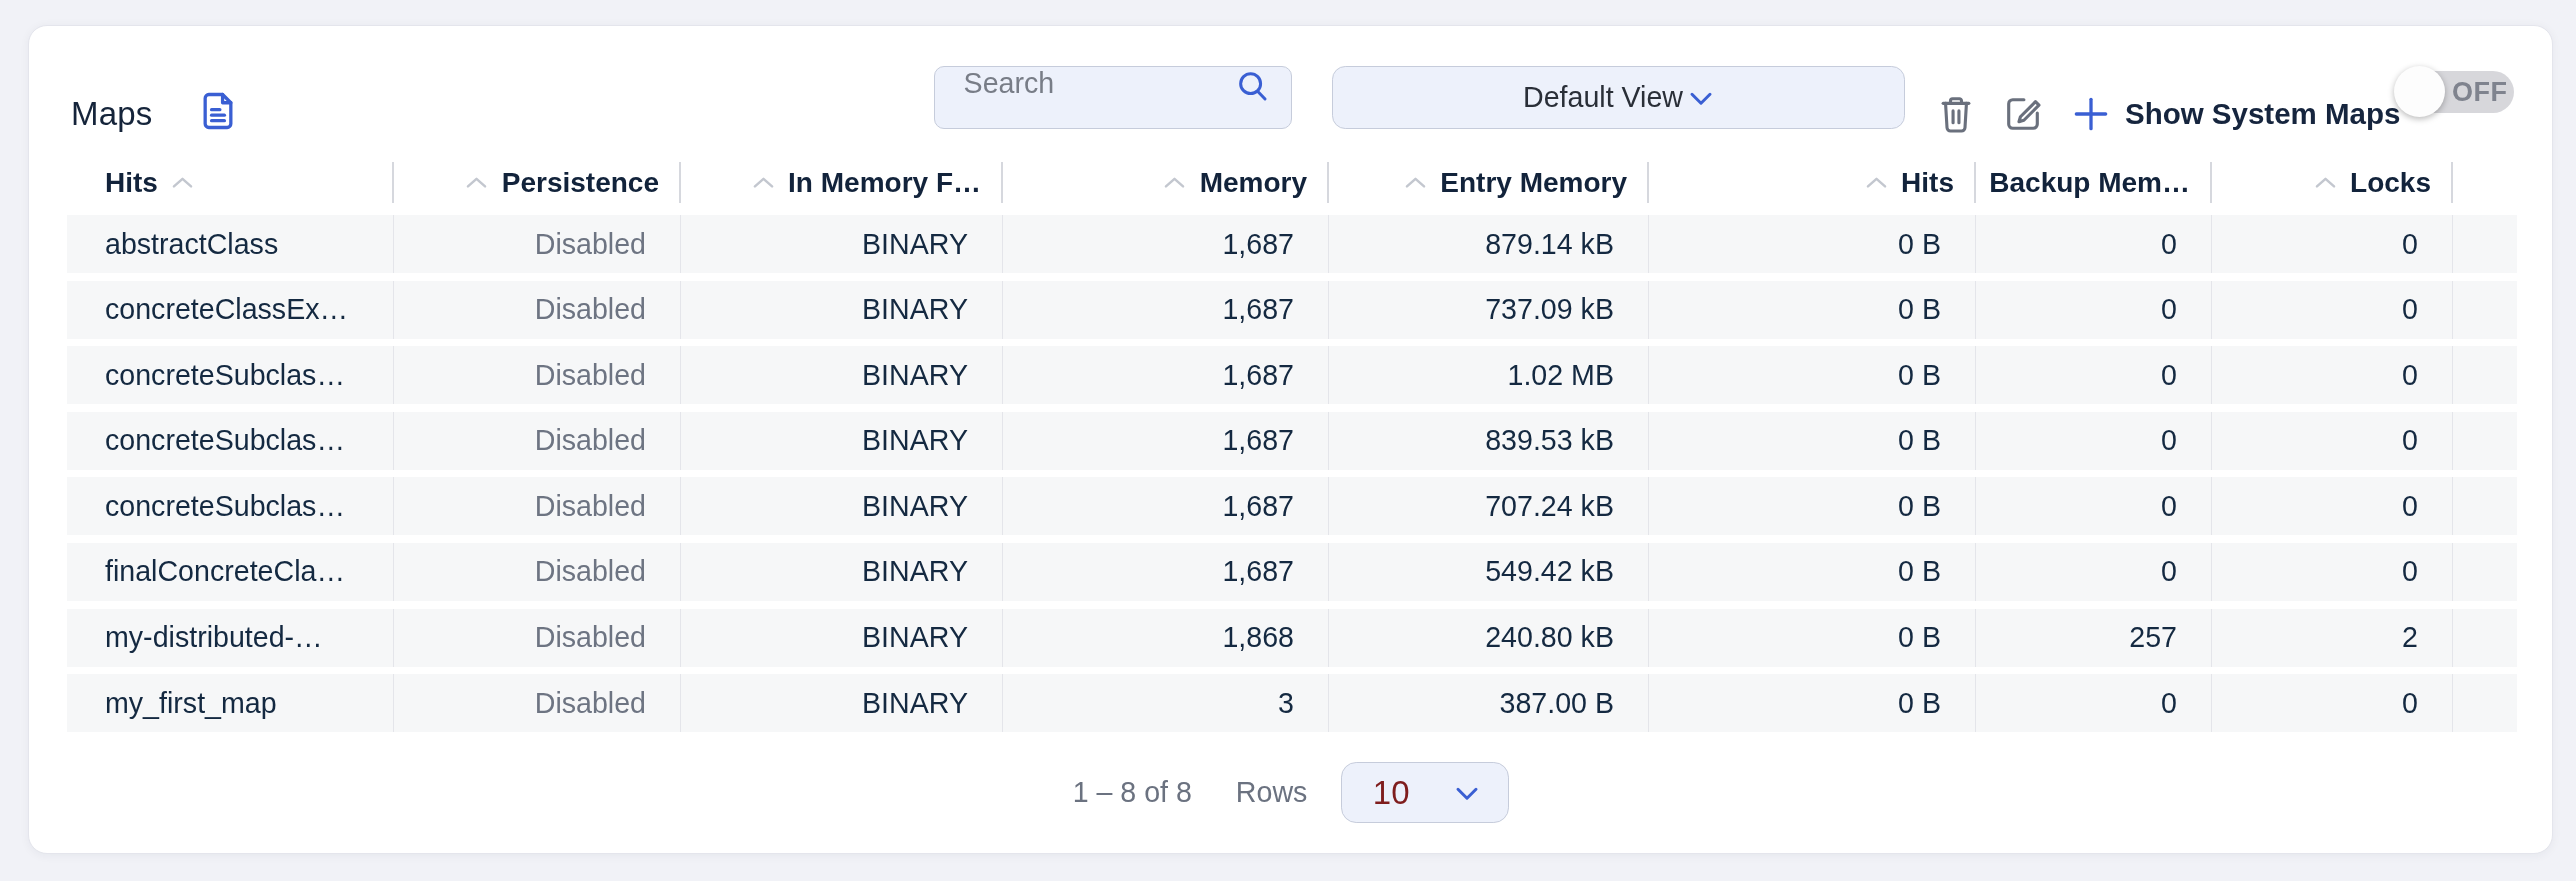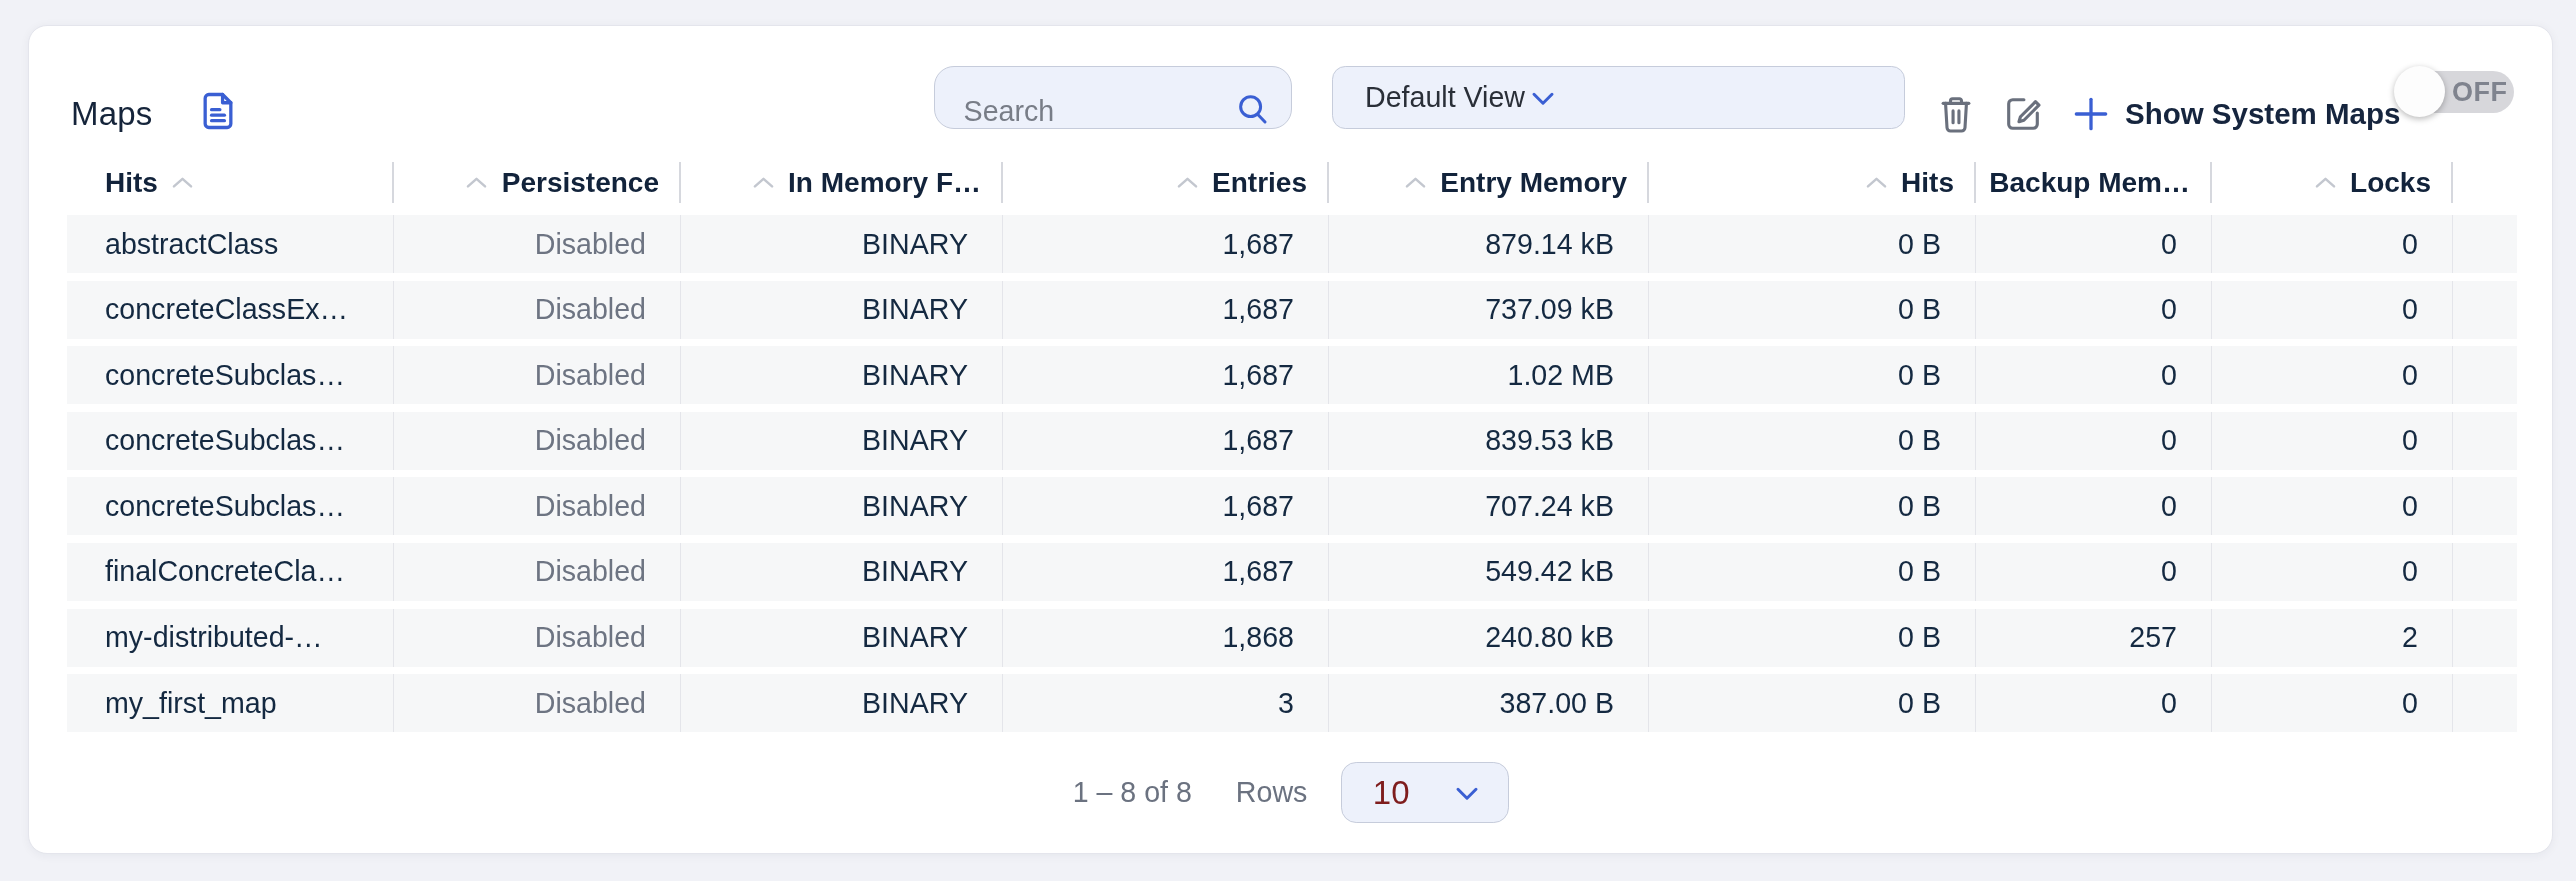--- a/index.html
+++ b/index.html
@@ -15,34 +15,34 @@
     background:#ffffff; border:1.9px solid #e4e5ec; border-radius:19px;
     box-shadow:0 1.9px 9.5px rgba(20,30,60,0.05);
   }
   
   .title-wrap { position:absolute; left:42px; top:63px; display:flex; align-items:flex-end; gap:43px; }
   .page-title { font-size:33px; font-weight:400; color:#15243a; letter-spacing:0.2px; }
   .doc-icon { width:44px; height:44px; display:block; }
 
   .search-box {
     position:absolute; left:905px; top:40px; width:358px; height:63px;
-    background:#edf1fb; border:1.9px solid #c6ccdb; border-radius:20px;
-    display:flex; align-items:flex-end; padding:0 19px 0 28.6px;
+    background:#edf1fb; border:1.9px solid #c6ccdb; border-radius:10px;
+    display:flex; align-items:flex-start; padding:0 19px 0 28.6px;
   }
   .search-box input {
     flex:1; border:none; outline:none; background:transparent;
     font-family:inherit; font-size:28.6px; color:#2a2f38; min-width:0;
   }
   .search-box input::placeholder { color:#787d87; opacity:1; }
   .search-icon { width:38px; height:38px; flex:0 0 auto; }
 
   .view-select {
     position:absolute; left:1303px; top:40px; width:573px; height:63px;
     background:#edf1fb; border:1.9px solid #c6ccdb; border-radius:13.3px;
-    display:flex; align-items:center; justify-content:flex-start;
+    display:flex; align-items:center; justify-content:center;
     padding:0 27px 0 32px; cursor:pointer;
   }
   .view-select .value { font-size:28.6px; color:#2a2f38; }
   .chev { width:36px; height:36px; }
 
   .icon-btn {
     position:absolute; top:63px; width:50px; height:50px;
     background:none; border:none; cursor:pointer; padding:0;
     display:flex; align-items:center; justify-content:center;
   }
@@ -195,21 +195,21 @@
     <div class="th th-right">
       <svg class="caret" viewBox="0 0 24 14" fill="none" stroke="#c3c7cf" stroke-width="2.6" stroke-linecap="round" stroke-linejoin="round">
           <polyline points="3,11 12,3 21,11"></polyline>
         </svg>
       <span>In Memory F…</span>
     </div>
     <div class="th th-right">
       <svg class="caret" viewBox="0 0 24 14" fill="none" stroke="#c3c7cf" stroke-width="2.6" stroke-linecap="round" stroke-linejoin="round">
           <polyline points="3,11 12,3 21,11"></polyline>
         </svg>
-      <span>Entries</span>
+      <span>Memory</span>
     </div>
     <div class="th th-right">
       <svg class="caret" viewBox="0 0 24 14" fill="none" stroke="#c3c7cf" stroke-width="2.6" stroke-linecap="round" stroke-linejoin="round">
           <polyline points="3,11 12,3 21,11"></polyline>
         </svg>
       <span>Entry Memory</span>
     </div>
     <div class="th th-right">
       <svg class="caret" viewBox="0 0 24 14" fill="none" stroke="#c3c7cf" stroke-width="2.6" stroke-linecap="round" stroke-linejoin="round">
           <polyline points="3,11 12,3 21,11"></polyline>

